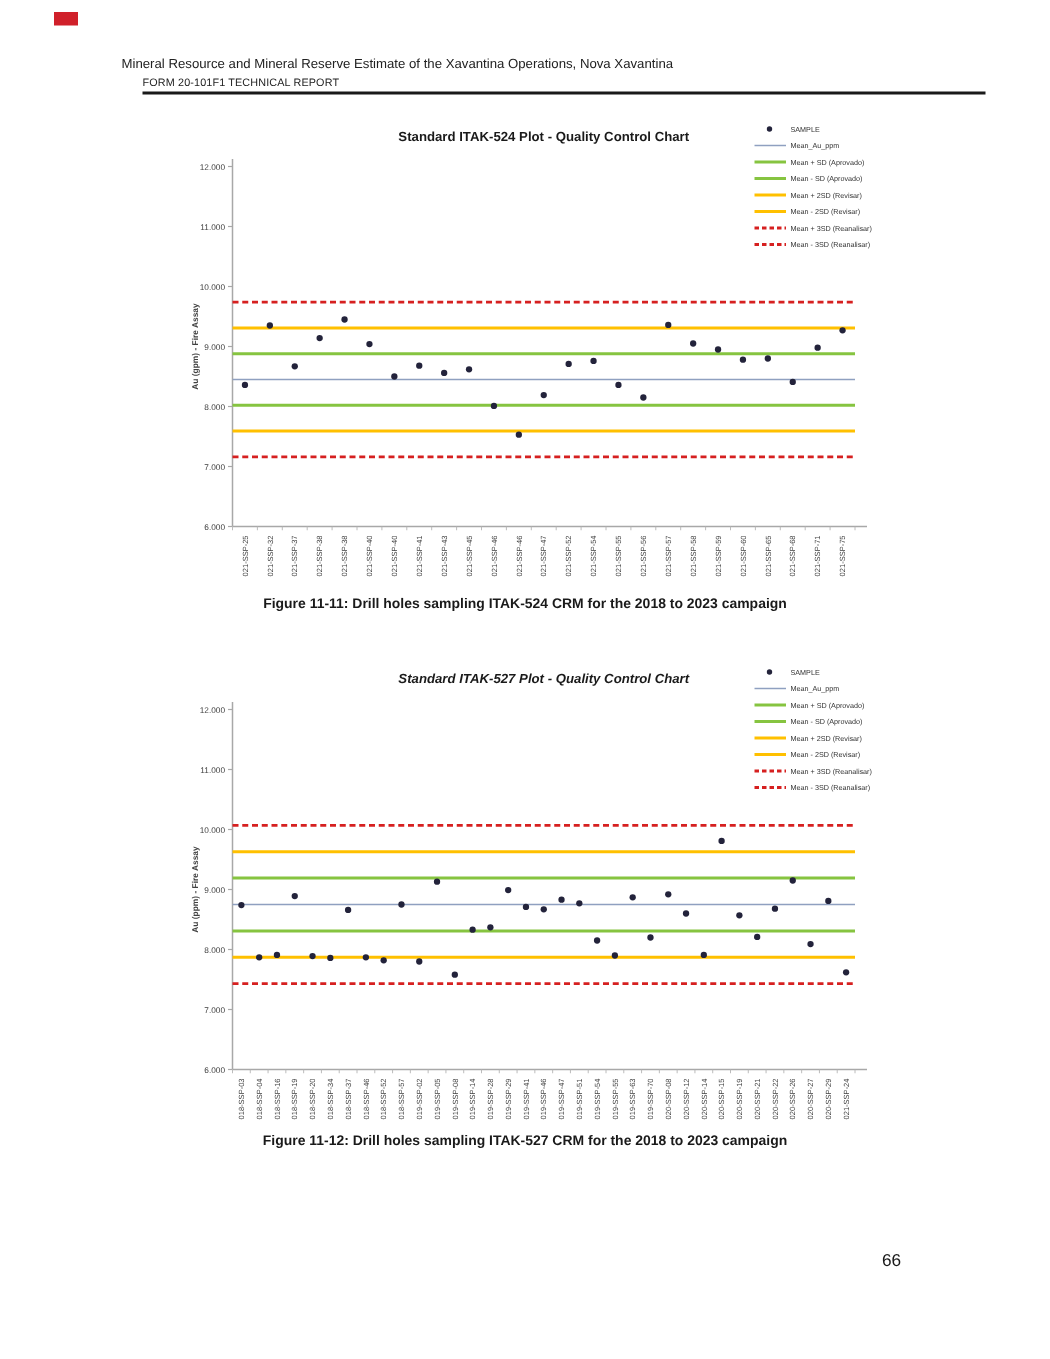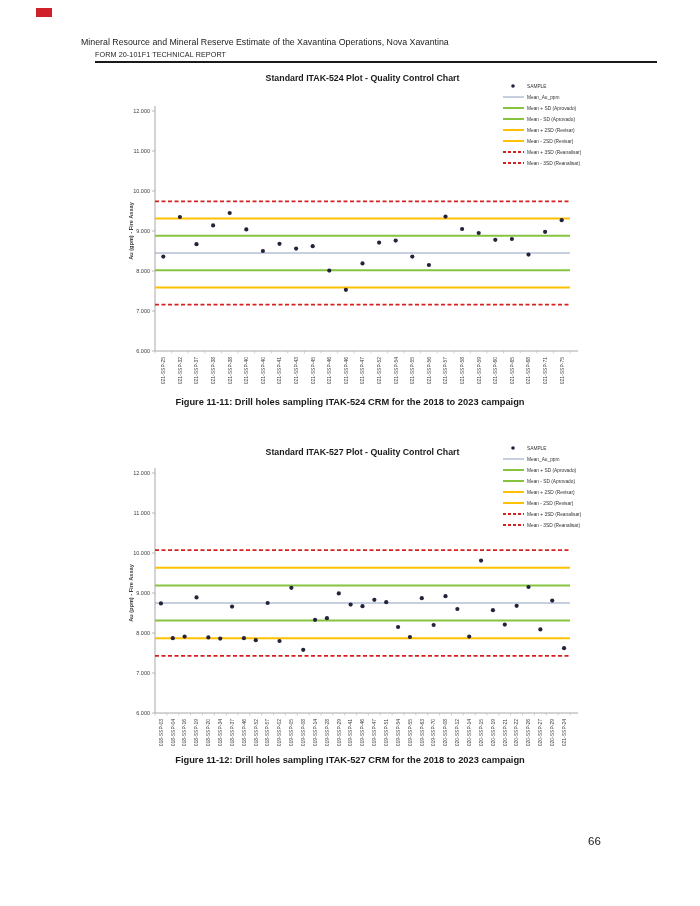--- a/index.html
+++ b/index.html
@@ -6,22 +6,22 @@
   body{
     width:700px;height:906px;background:#ffffff;position:relative;
     font-family:"Liberation Sans", sans-serif;color:#1a1a1a;overflow:hidden;
   }
   .abs{position:absolute;}
   .logo-mark{left:36px;top:8px;width:16px;height:9px;}
   .hdr-title{left:81px;top:37px;width:560px;font-size:8.8px;color:#222;}
   .hdr-sub{left:95px;top:50px;width:560px;font-size:7.2px;color:#222;letter-spacing:0.1px;}
   .hdr-rule{left:95px;top:61px;width:562px;height:1.5px;background:#1a1a1a;}
   .chart-title{left:155px;width:415px;text-align:center;font-size:8.8px;font-weight:bold;color:#1a1a1a;}
-  .chart-title.c1{top:73px;}
-  .chart-title.c2{top:447px;}
+  .chart-title.c1{top:86px;}
+  .chart-title.c2{top:447px;font-style:italic;}
   .ylab{width:120px;height:10px;text-align:center;font-size:5.6px;font-weight:bold;color:#404040;
         transform:rotate(-90deg);left:73px;}
   .ylab.c1{top:226px;}
   .ylab.c2{top:588px;}
   .caption{left:0;width:700px;text-align:center;font-weight:bold;font-size:9.3px;color:#1a1a1a;}
   .caption.c1{top:397px;}
   .caption.c2{top:755px;}
   .pageno{left:588px;top:835px;font-size:11.5px;color:#1a1a1a;}
   svg{position:absolute;overflow:visible;}
   svg text{font-family:"Liberation Sans", sans-serif;}

